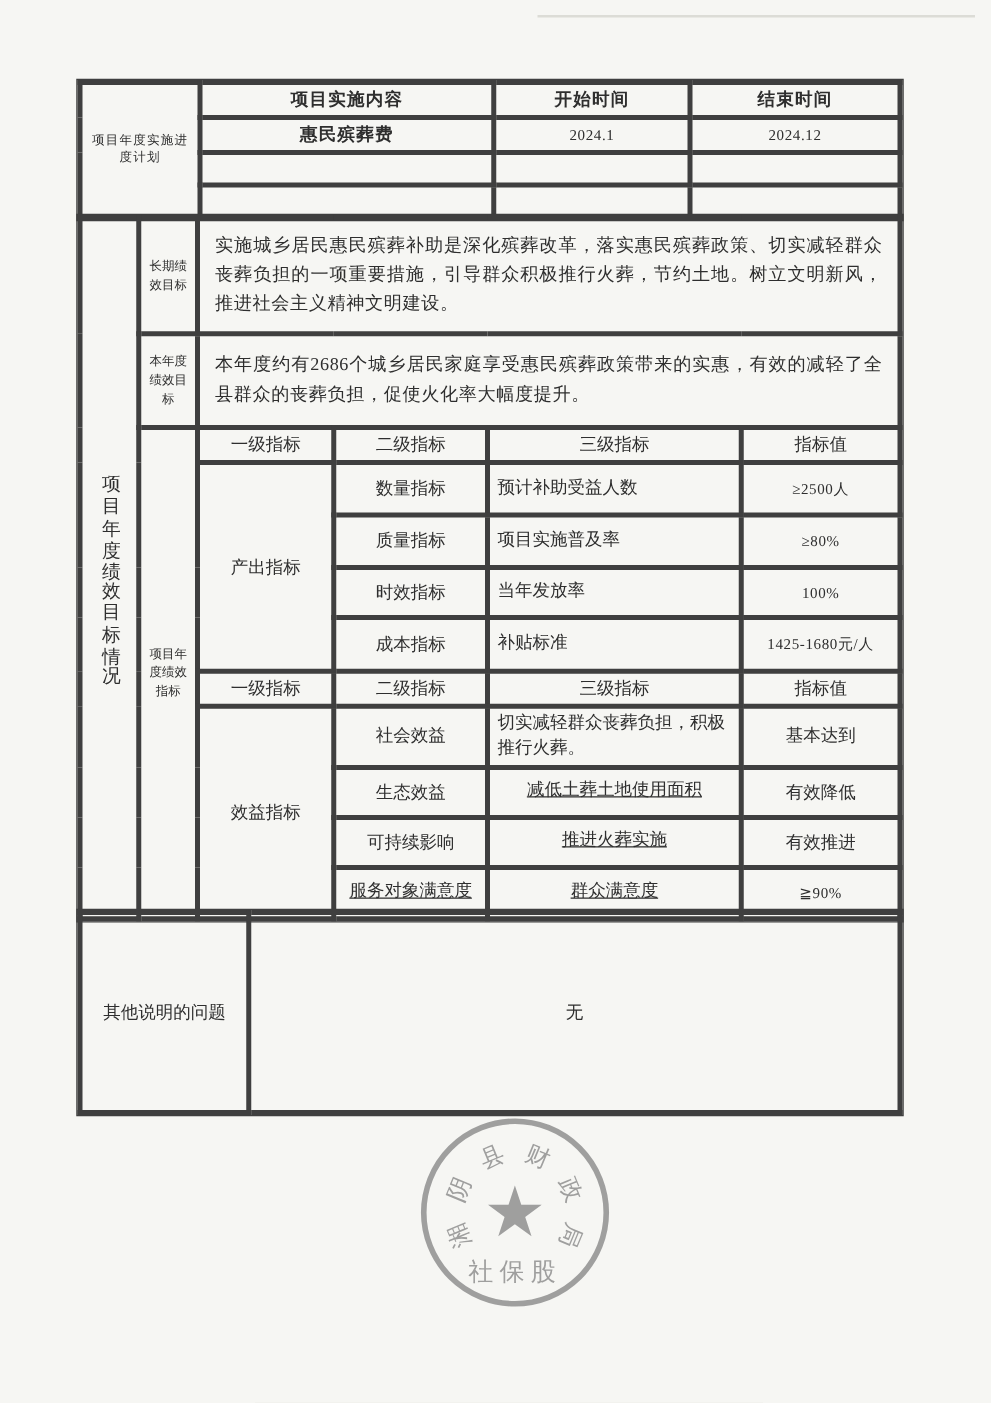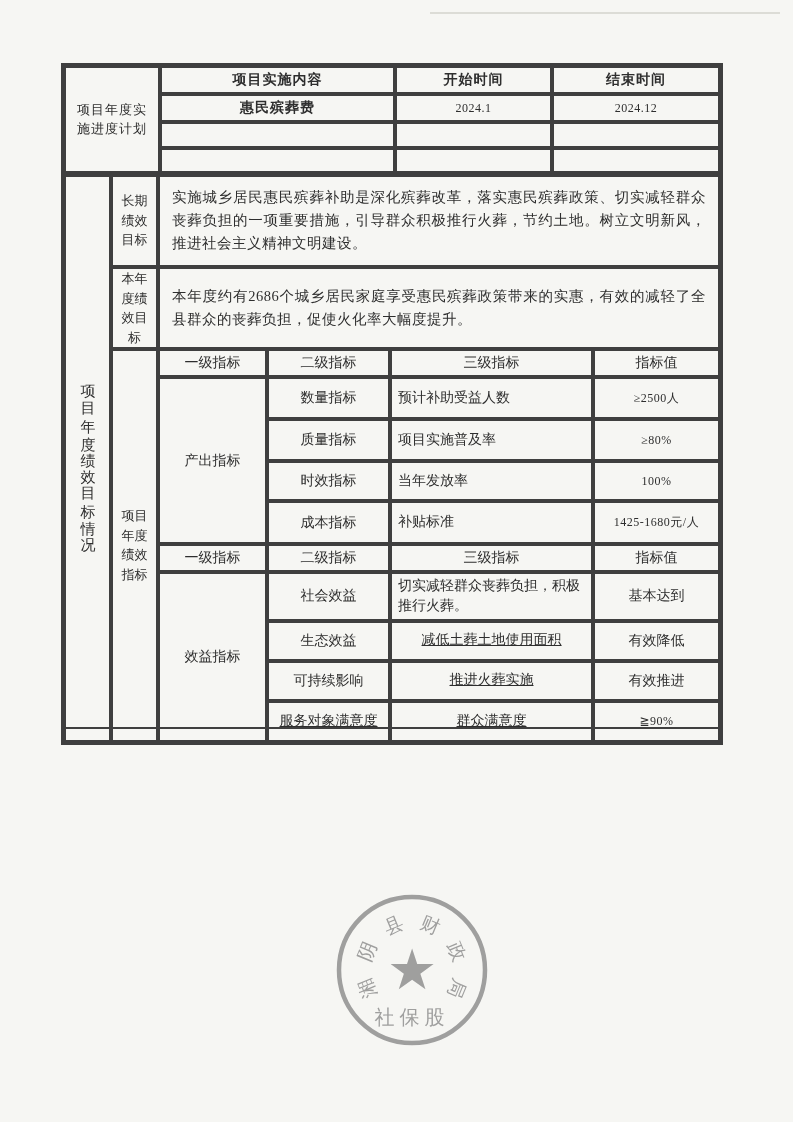--- a/index.html
+++ b/index.html
@@ -9,22 +9,22 @@
 
   table{border-collapse:collapse;table-layout:fixed;position:absolute;background:transparent;}
   td{border:4px solid #be185d;text-align:center;vertical-align:middle;font-size:14px;padding:0;overflow:hidden;}
   .t1{left:62px;top:64px;width:656px;}
   .t2{left:62px;top:172px;width:656px;}
   .t3{left:62px;top:728px;width:656px;}
   .t1 td,.t2 td,.t3 td{border-color:#3f3f3f;}
   .outer{outline:1px solid #3f3f3f;}
 
   .hd{font-family:"Liberation Sans","DejaVu Sans",sans-serif;font-weight:700;font-size:14px;letter-spacing:1px;}
-  .wrapLabel{width:78px;margin:4px auto;word-break:break-all;line-height:1.45;font-size:13px;letter-spacing:1px;}
-  .wrap2{width:33px;margin:0 auto;word-break:break-all;line-height:1.5;font-size:13px;text-align:center;}
+  .wrapLabel{width:78px;margin:4px auto;word-break:break-all;line-height:1.45;font-size:10px;letter-spacing:1px;}
+  .wrap2{width:33px;margin:0 auto;word-break:break-all;line-height:1.5;font-size:10px;text-align:center;}
   .vlabel{writing-mode:vertical-rl;text-orientation:upright;letter-spacing:17px;font-size:15px;margin:0 auto;}
   .para{text-align:justify;font-size:14.5px;line-height:1.6;padding:6px 12px;letter-spacing:0.5px;}
   .cellpad{padding:2px 6px;line-height:1.45;text-decoration:underline;}
   .leftcell{text-align:left;padding:2px 6px;line-height:1.45;}
   .num{font-size:12px;letter-spacing:0.5px;}
 
   .review-cell{position:relative;}
   .dateline{position:absolute;right:58px;bottom:6px;font-size:15px;display:flex;}
   .dateline .d1{margin-right:60px;}
   .dateline .d2{margin-right:38px;}
@@ -159,20 +159,24 @@
     </tr>
   </tbody>
     </table>
 
   <table class="t3 outer">
     <colgroup>
         <col style="width:135px">
         <col style="width:521px">
       </colgroup>
     <tbody>
+        <tr style="height:160px">
+      <td>其他说明的问题</td>
+      <td>无</td>
+    </tr>
   </tbody>
     </table>
 
   <svg class="stamp" viewBox="0 0 158 158">
     <circle cx="79" cy="79" r="73" fill="none" stroke="#8a8a8a" stroke-width="4.5"></circle>
     <text x="79" y="98" text-anchor="middle" font-size="56" fill="#8a8a8a" font-family="DejaVu Sans, sans-serif">★</text>
     <g font-size="19" fill="#8a8a8a" text-anchor="middle" font-family="Liberation Serif, serif">
       <text x="79" y="37" transform="rotate(-112.5 79 79)">湘</text>
       <text x="79" y="37" transform="rotate(-67.5 79 79)">阴</text>
       <text x="79" y="37" transform="rotate(-22.5 79 79)">县</text>

